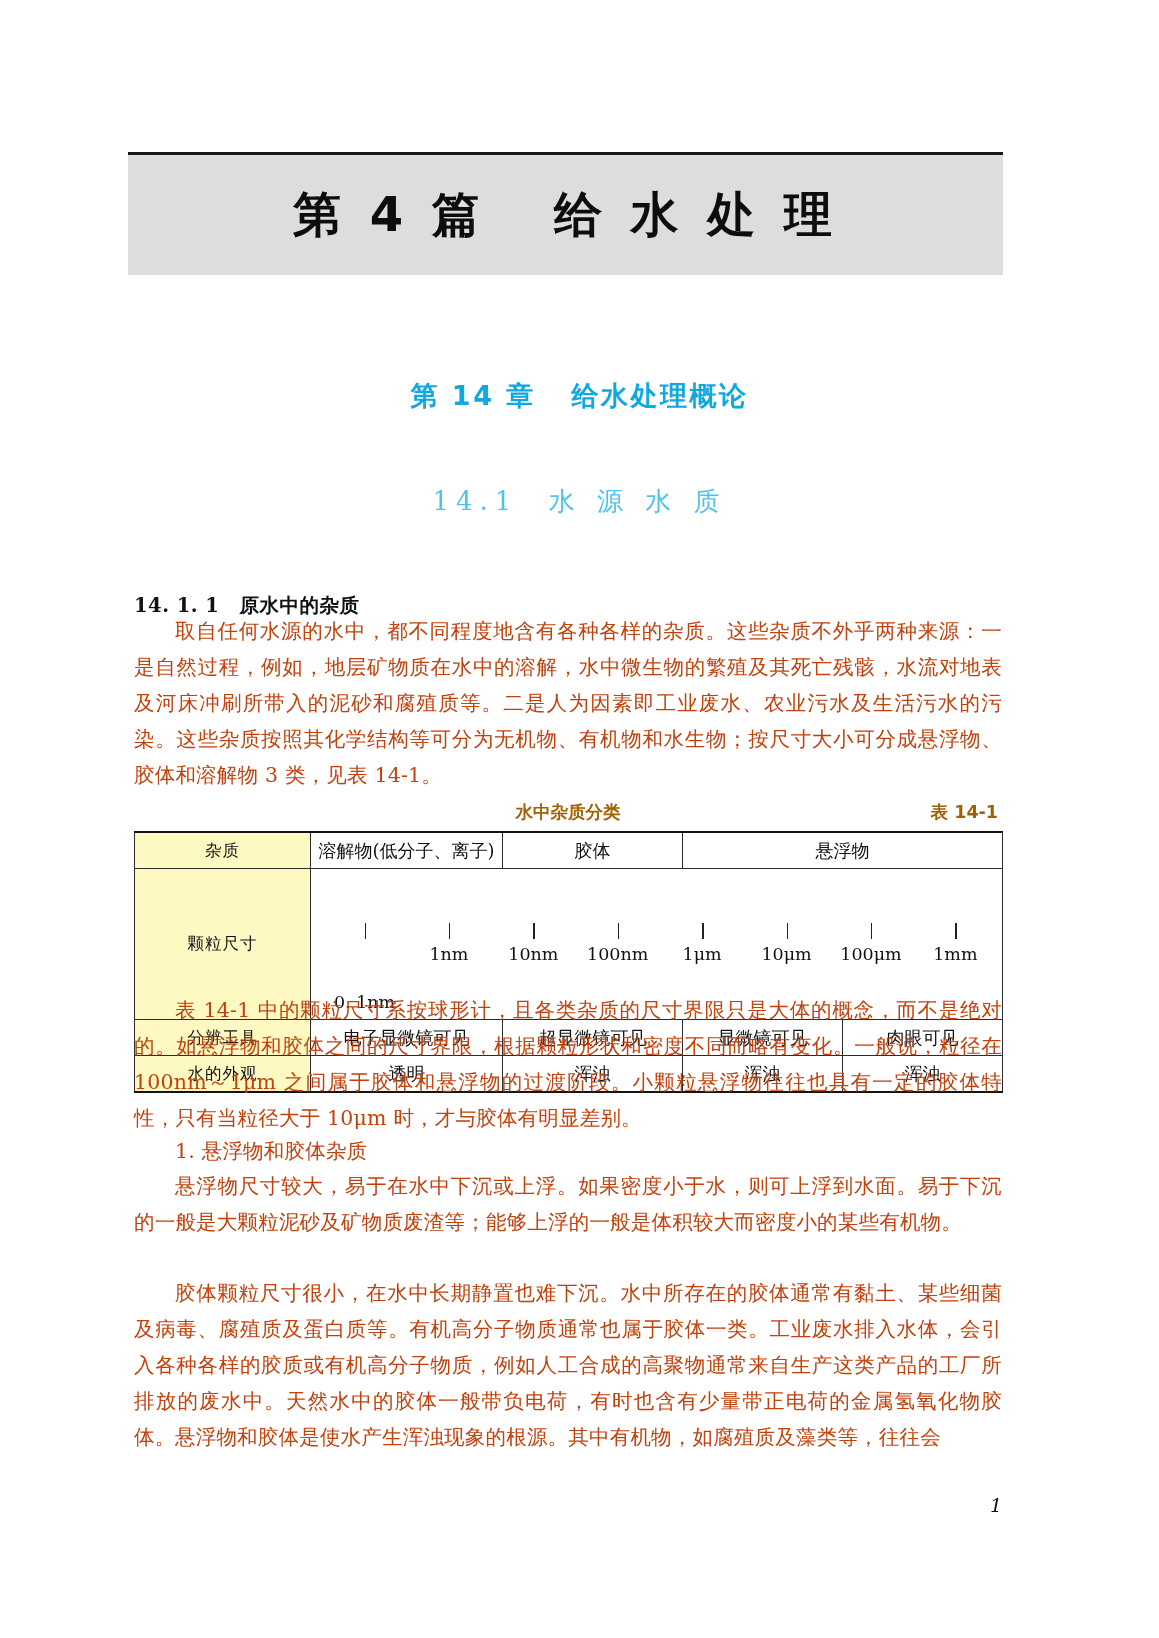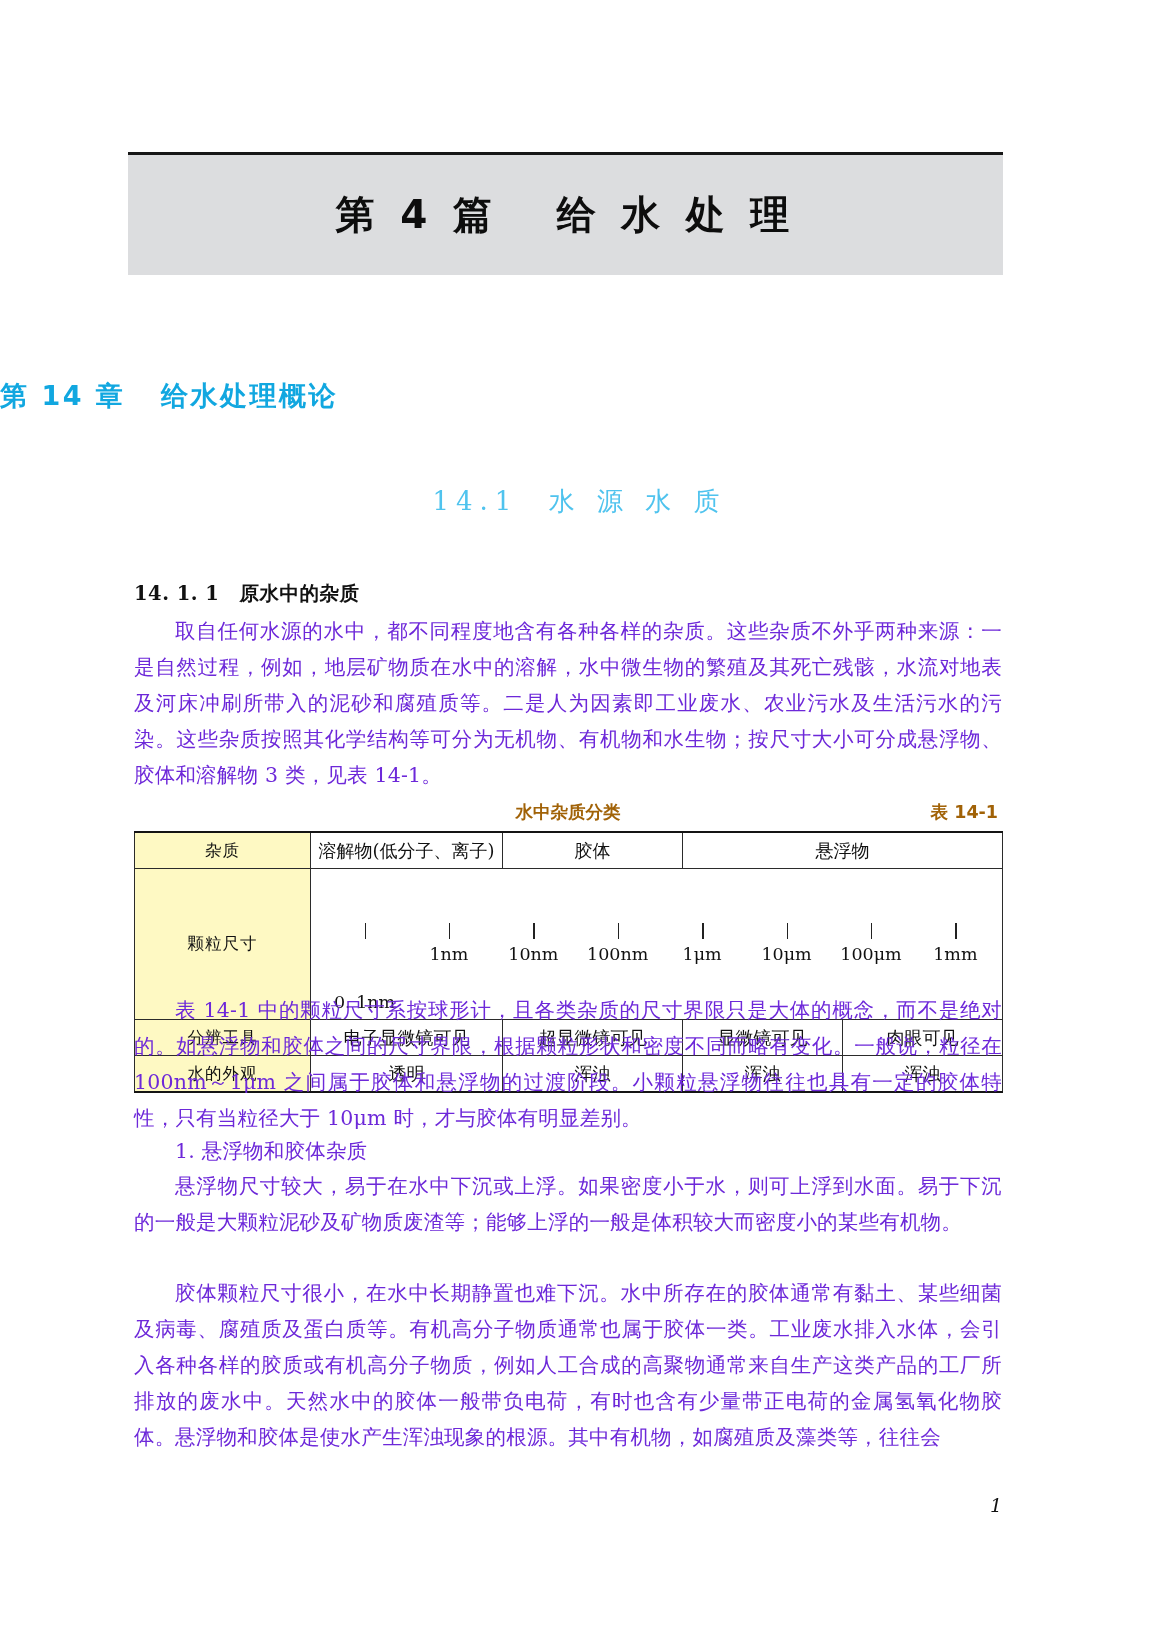--- a/index.html
+++ b/index.html
@@ -39,33 +39,33 @@
     width: 875px;
     height: 120px;
     background: #dcdddf;
     display: flex;
     align-items: center;
     justify-content: center;
   }
   .part-title {
     font-family: "DejaVu Sans", "Liberation Sans", sans-serif;
     font-weight: bold;
-    font-size: 39px;
+    font-size: 48px;
     letter-spacing: 6px;
     color: #0d0d0d;
     white-space: pre;
   }
 
   
   .chapter-title {
     position: absolute;
     left: 0;
     top: 378px;
     width: 1159px;
-    text-align: left;
+    text-align: center;
     font-family: "DejaVu Sans", "Liberation Sans", sans-serif;
     font-weight: bold;
     font-size: 27px;
     letter-spacing: 2.5px;
     color: #11a7e0;
     white-space: pre;
   }
 
   
   .section-title {
@@ -87,27 +87,28 @@
     left: 134px;
     width: 868px;
   }
   .sub-head {
     font-family: "DejaVu Serif", "Liberation Serif", serif;
     font-weight: bold;
     font-size: 19.5px;
     color: #111;
     letter-spacing: 0.5px;
     white-space: pre;
+    margin-top: 12px;
   }
   .para {
     font-size: 20.5px;
     line-height: 36px;
     text-align: justify;
     text-justify: inter-ideograph;
-    color: #6d28d9;
+    color: #c2410c;
     letter-spacing: 0.2px;
   }
   .para.indent { text-indent: 2em; }
 
   
   .tbl-caption-row {
     position: absolute;
     left: 134px;
     top: 800px;
     width: 868px;

